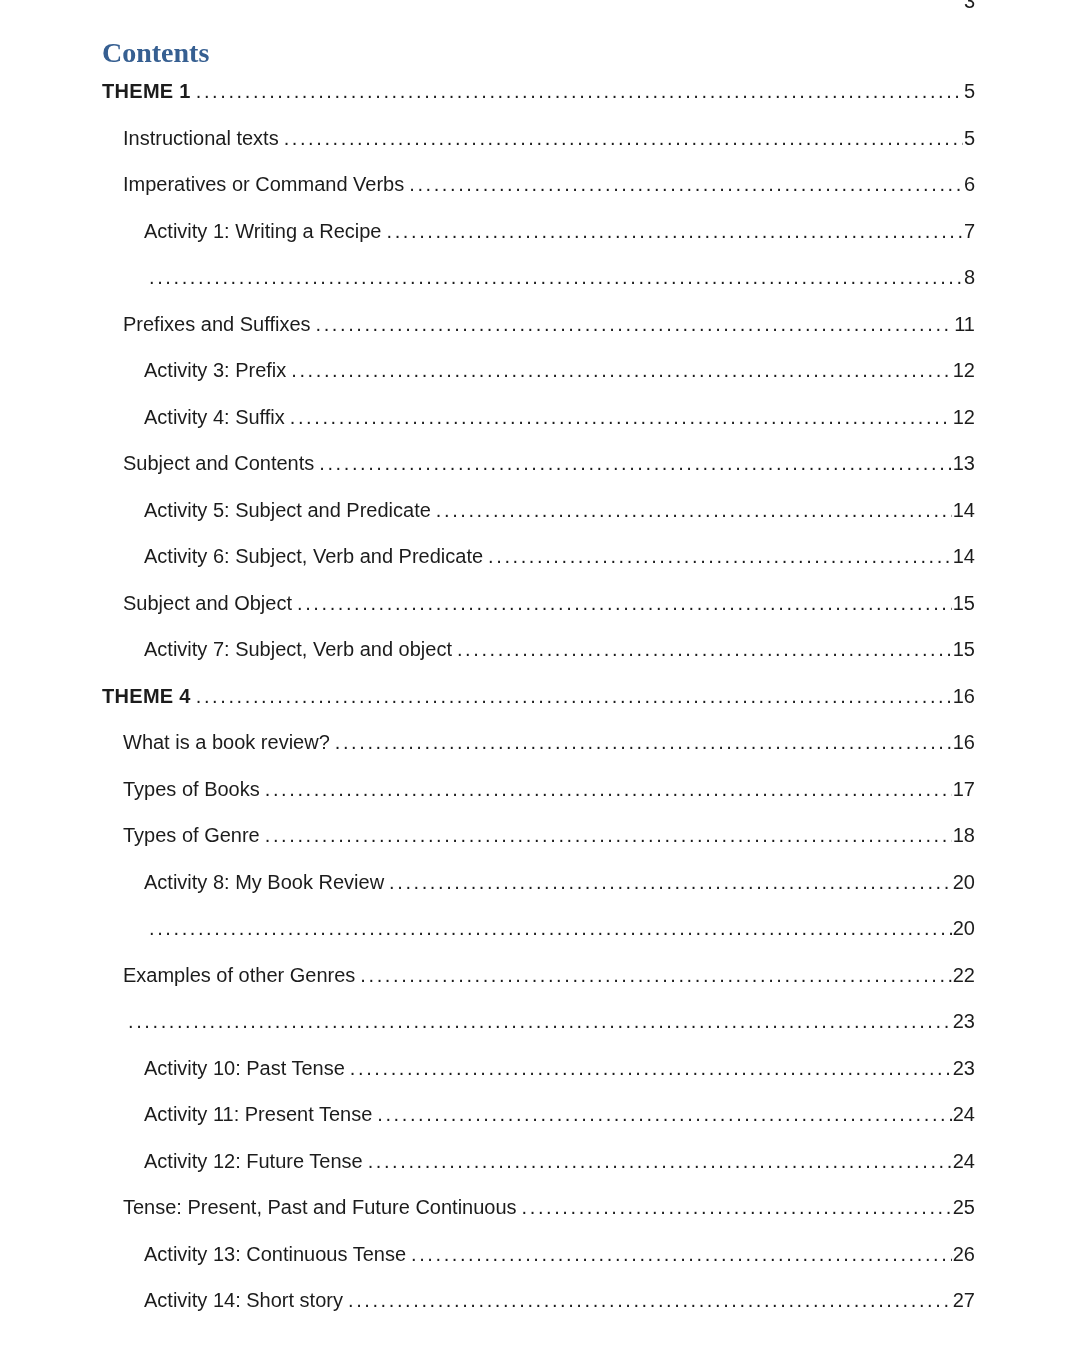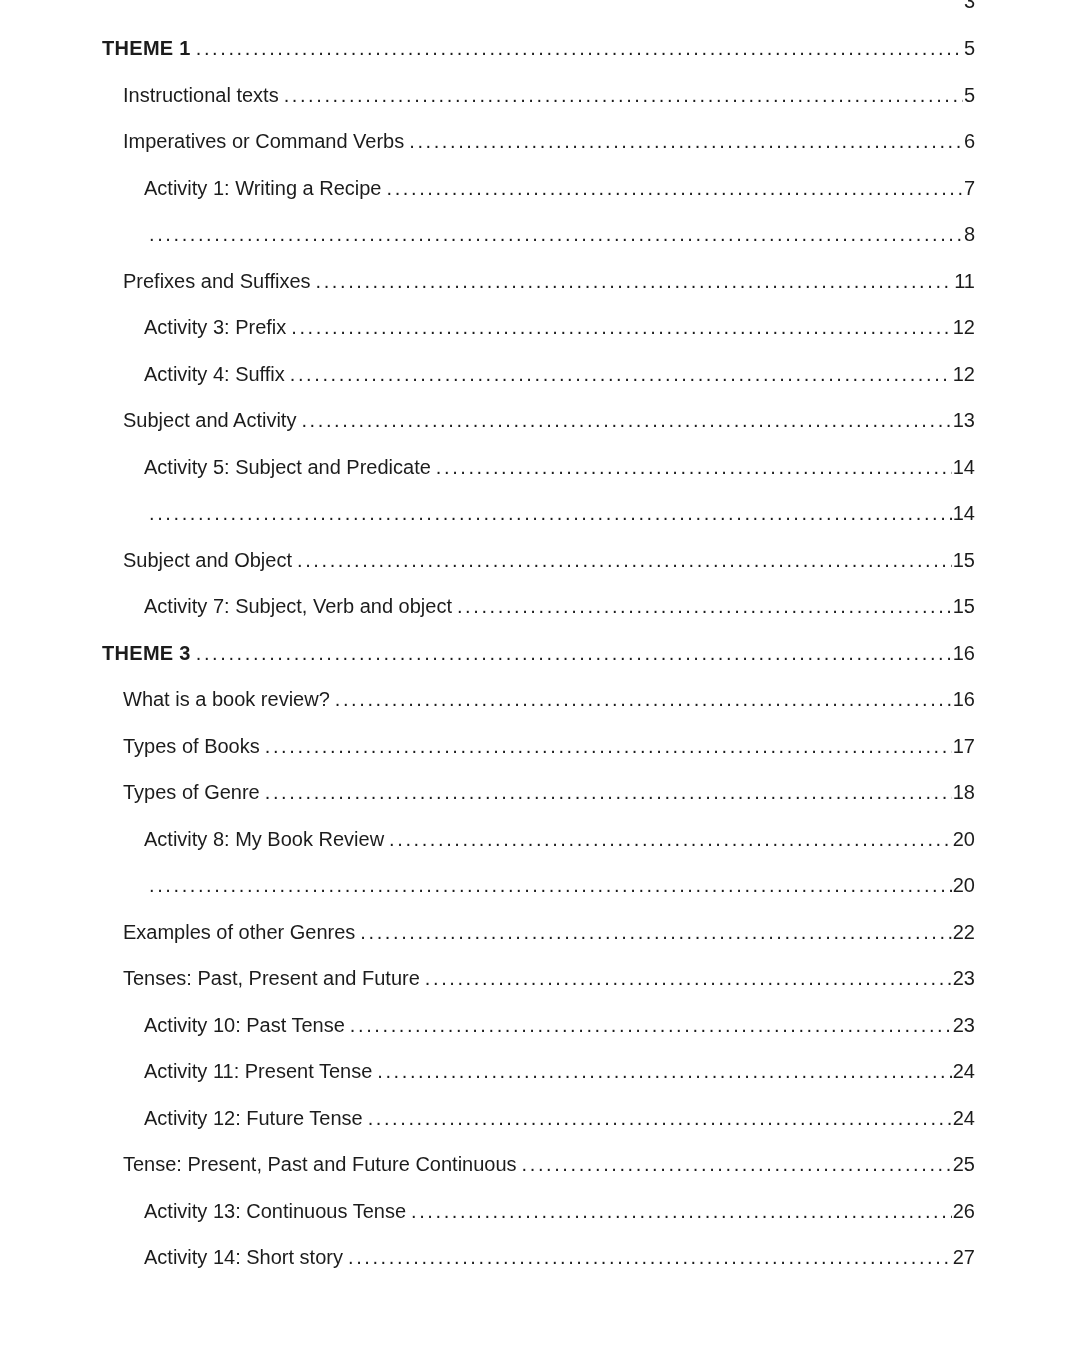--- a/index.html
+++ b/index.html
@@ -54,20 +54,21 @@
     color: #1c1c1c;
   }
   .toc-page { white-space: nowrap; }
 </style>
 </head>
 <body>
 
 <div class="header-page-num">3</div>
 
 <div class="content">
+  <div class="contents-heading">Contents</div>
 
   <div class="toc-list" id="toc-list">
       <div class="toc-row lvl0">
         <span class="toc-label">THEME 1</span>
         <span class="toc-dots">....................................................................................................................................................................................................................................................................</span>
         <span class="toc-page">5</span>
       </div>
       <div class="toc-row lvl1">
         <span class="toc-label">Instructional texts</span>
         <span class="toc-dots">....................................................................................................................................................................................................................................................................</span>
@@ -96,45 +97,46 @@
         <span class="toc-label">Activity 3: Prefix</span>
         <span class="toc-dots">....................................................................................................................................................................................................................................................................</span>
         <span class="toc-page">12</span>
       </div>
       <div class="toc-row lvl2">
         <span class="toc-label">Activity 4: Suffix</span>
         <span class="toc-dots">....................................................................................................................................................................................................................................................................</span>
         <span class="toc-page">12</span>
       </div>
       <div class="toc-row lvl1">
-        <span class="toc-label">Subject and Activity</span>
+        <span class="toc-label">Subject and Contents</span>
         <span class="toc-dots">....................................................................................................................................................................................................................................................................</span>
         <span class="toc-page">13</span>
       </div>
       <div class="toc-row lvl2">
         <span class="toc-label">Activity 5: Subject and Predicate</span>
         <span class="toc-dots">....................................................................................................................................................................................................................................................................</span>
         <span class="toc-page">14</span>
       </div>
       <div class="toc-row lvl2">
+        <span class="toc-label">Activity 6: Subject, Verb and Predicate</span>
         <span class="toc-dots">....................................................................................................................................................................................................................................................................</span>
         <span class="toc-page">14</span>
       </div>
       <div class="toc-row lvl1">
         <span class="toc-label">Subject and Object</span>
         <span class="toc-dots">....................................................................................................................................................................................................................................................................</span>
         <span class="toc-page">15</span>
       </div>
       <div class="toc-row lvl2">
         <span class="toc-label">Activity 7: Subject, Verb and object</span>
         <span class="toc-dots">....................................................................................................................................................................................................................................................................</span>
         <span class="toc-page">15</span>
       </div>
       <div class="toc-row lvl0">
-        <span class="toc-label">THEME 3</span>
+        <span class="toc-label">THEME 4</span>
         <span class="toc-dots">....................................................................................................................................................................................................................................................................</span>
         <span class="toc-page">16</span>
       </div>
       <div class="toc-row lvl1">
         <span class="toc-label">What is a book review?</span>
         <span class="toc-dots">....................................................................................................................................................................................................................................................................</span>
         <span class="toc-page">16</span>
       </div>
       <div class="toc-row lvl1">
         <span class="toc-label">Types of Books</span>
@@ -154,21 +156,20 @@
       <div class="toc-row lvl2">
         <span class="toc-dots">....................................................................................................................................................................................................................................................................</span>
         <span class="toc-page">20</span>
       </div>
       <div class="toc-row lvl1">
         <span class="toc-label">Examples of other Genres</span>
         <span class="toc-dots">....................................................................................................................................................................................................................................................................</span>
         <span class="toc-page">22</span>
       </div>
       <div class="toc-row lvl1">
-        <span class="toc-label">Tenses: Past, Present and Future</span>
         <span class="toc-dots">....................................................................................................................................................................................................................................................................</span>
         <span class="toc-page">23</span>
       </div>
       <div class="toc-row lvl2">
         <span class="toc-label">Activity 10: Past Tense</span>
         <span class="toc-dots">....................................................................................................................................................................................................................................................................</span>
         <span class="toc-page">23</span>
       </div>
       <div class="toc-row lvl2">
         <span class="toc-label">Activity 11: Present Tense</span>

